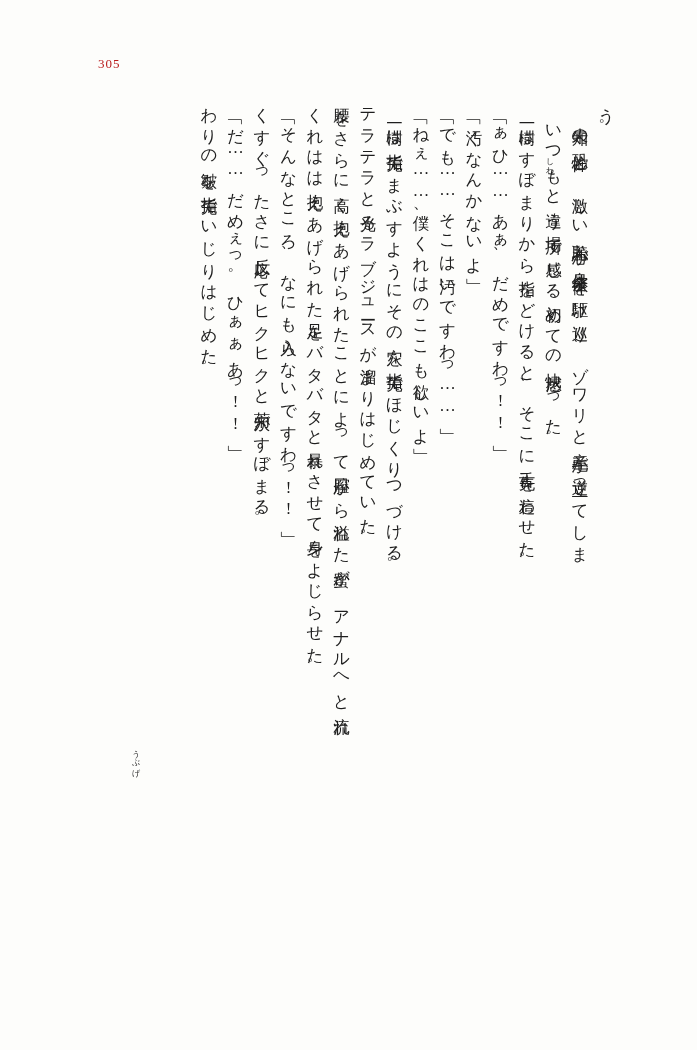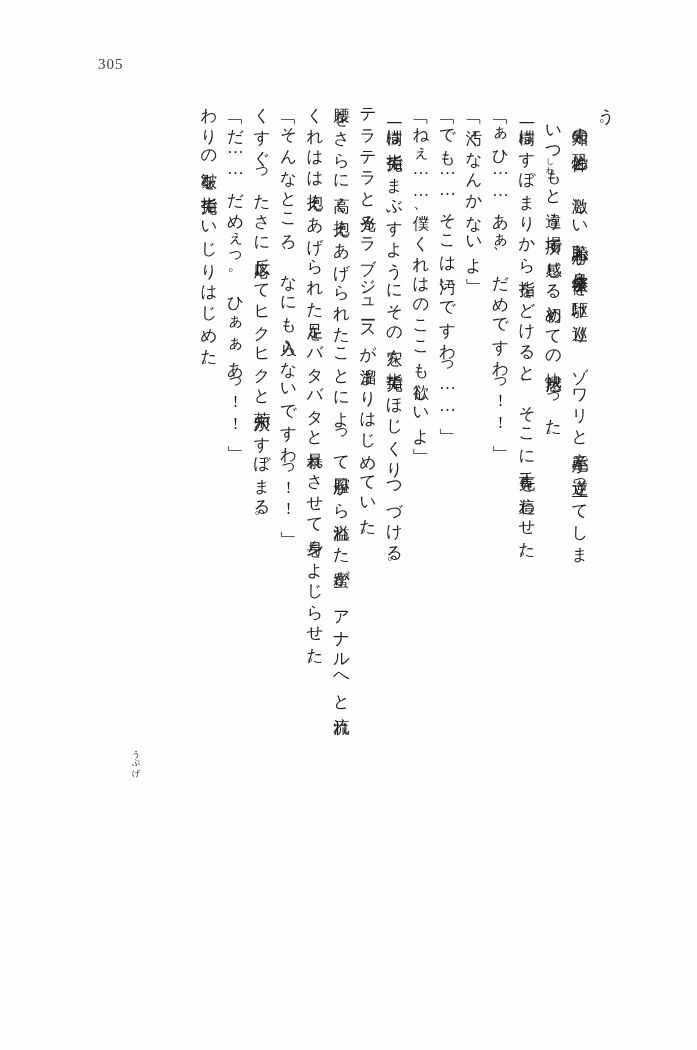--- a/index.html
+++ b/index.html
@@ -17,23 +17,23 @@
   }
   .page {
     position: absolute;
     inset: 0;
     background: #fdfdfb;
   }
   .page-number {
     position: absolute;
     top: 56px;
     left: 98px;
-    font-size: 15px;
+    font-size: 13px;
     letter-spacing: 1px;
-    color: #404040;
+    color: #b91c1c;
     font-family: "Liberation Serif", "DejaVu Serif", serif;
   }
   
   .text-body {
     position: absolute;
     top: 96px;
     right: 78px;
     height: 900px;
     display: flex;
     flex-direction: row;

